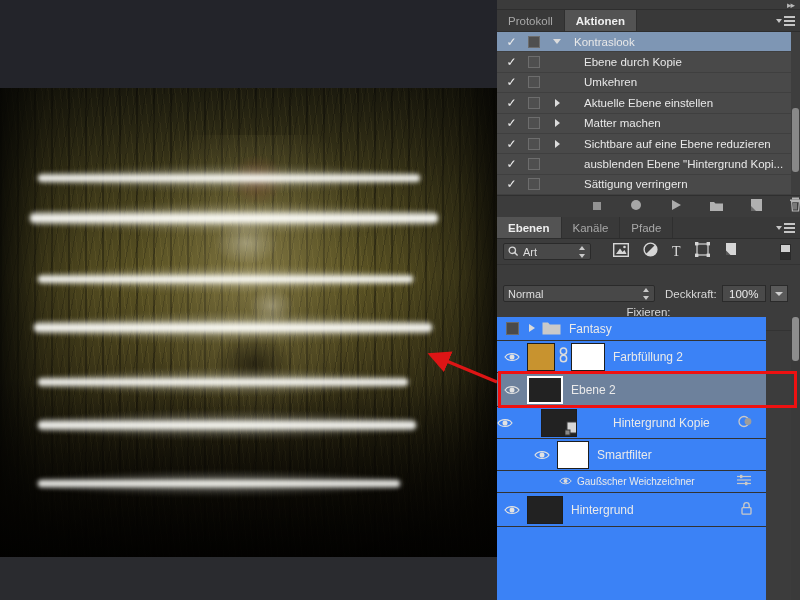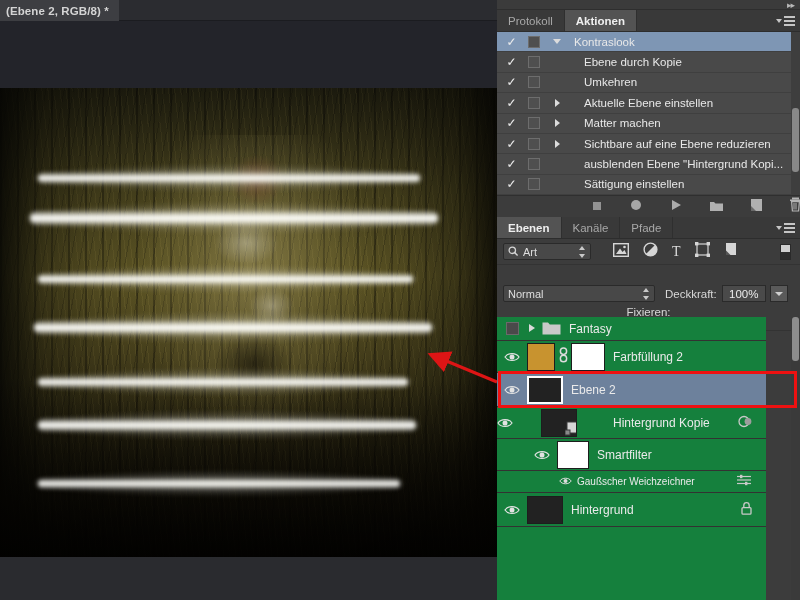--- a/index.html
+++ b/index.html
@@ -231,21 +231,21 @@
   .dropbtn i { width: 0; height: 0; border-left: 4px solid transparent; border-right: 4px solid transparent; border-top: 4.5px solid #d0d0d0; }
 
   #lock-row {
     position: relative; height: 25px; display: flex; align-items: center;
     padding: 0 6px; background: #3c3c3c; border-bottom: 1px solid #333; flex-direction: column;
   }
   #lock-icons { display: flex; align-items: center; gap: 11px; margin-left: 8px; }
 
   #layer-list {
     position: absolute; left: 0; top: 100px; width: 269px; height: 283px;
-    background: #15803d; overflow: hidden;
+    background: #3b82f6; overflow: hidden;
   }
   .lrow {
     position: relative; display: flex; align-items: center;
     border-bottom: 1px solid #323232;
     color: #eaeaea; font-size: 12px;
   }
   .lrow.sel { background: #6d819c; }
   .eye-cell { width: 30px; display: flex; justify-content: center; align-items: center; }
   .lname { margin-left: 8px; white-space: nowrap; }
   .thumbbox {
@@ -284,25 +284,20 @@
   }
   #arrow-svg { position: absolute; left: 0; top: 0; width: 800px; height: 600px; pointer-events: none; }
 </style>
 </head>
 <body>
 
 <div id="app">
 
   <div id="doc-area">
 
-    <div id="doc-tabbar">
-      <div id="doc-tab">
-        <span>(Ebene 2, RGB/8) *</span>
-      </div>
-    </div>
 
     <div id="canvas-wrap">
       <div id="photo"></div>
       <div id="photo-glow"></div>
       <div id="photo-figure"></div>
       <div id="stripes">
           <div class="stripe" style="left: 38px; top: 84px; width: 382px; height: 12px;"></div>
           <div class="stripe" style="left: 30px; top: 122px; width: 408px; height: 16px;"></div>
           <div class="stripe" style="left: 38px; top: 185px; width: 375px; height: 12px;"></div>
           <div class="stripe" style="left: 34px; top: 232px; width: 398px; height: 15px;"></div>
@@ -383,21 +378,21 @@
           <div class="act-row">
             <span class="act-check">✓</span>
             <span class="act-box"></span>
             <span class="act-disc"></span>
             <span class="act-label act-indent1">ausblenden Ebene "Hintergrund Kopi...</span>
           </div>
           <div class="act-row">
             <span class="act-check">✓</span>
             <span class="act-box"></span>
             <span class="act-disc"></span>
-            <span class="act-label act-indent1">Sättigung einstellen</span>
+            <span class="act-label act-indent1">Sättigung verringern</span>
           </div>
         </div>
 
       <div id="actions-scrollbar">
         <div id="actions-thumb"></div>
       </div>
 
       <div id="actions-footer">
         <span class="footicon">
           <svg width="12" height="12" viewBox="0 0 12 12">

